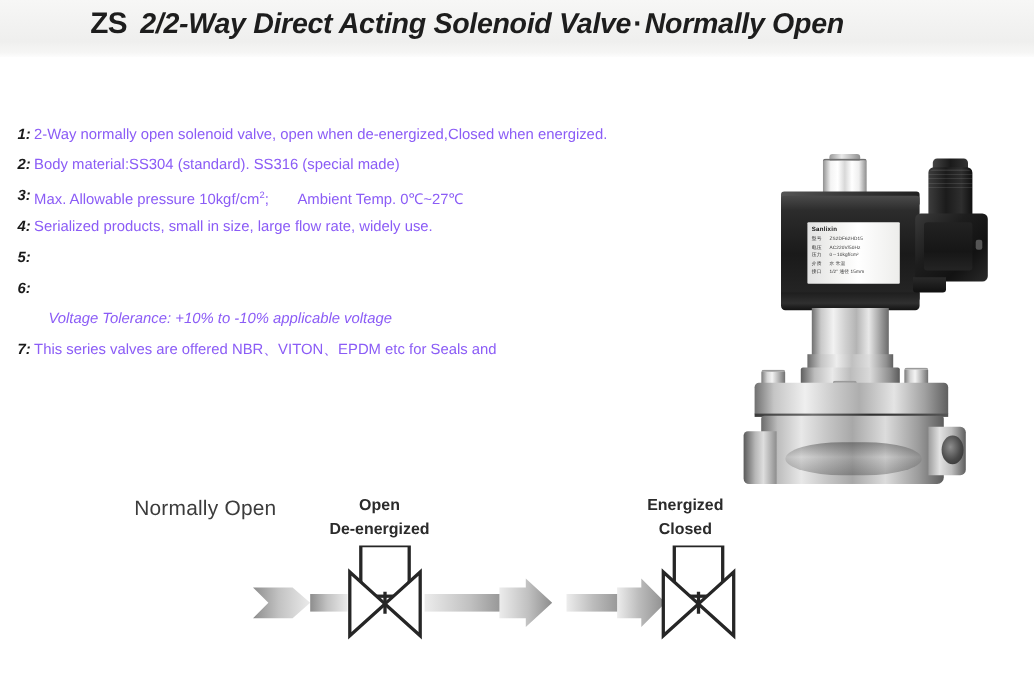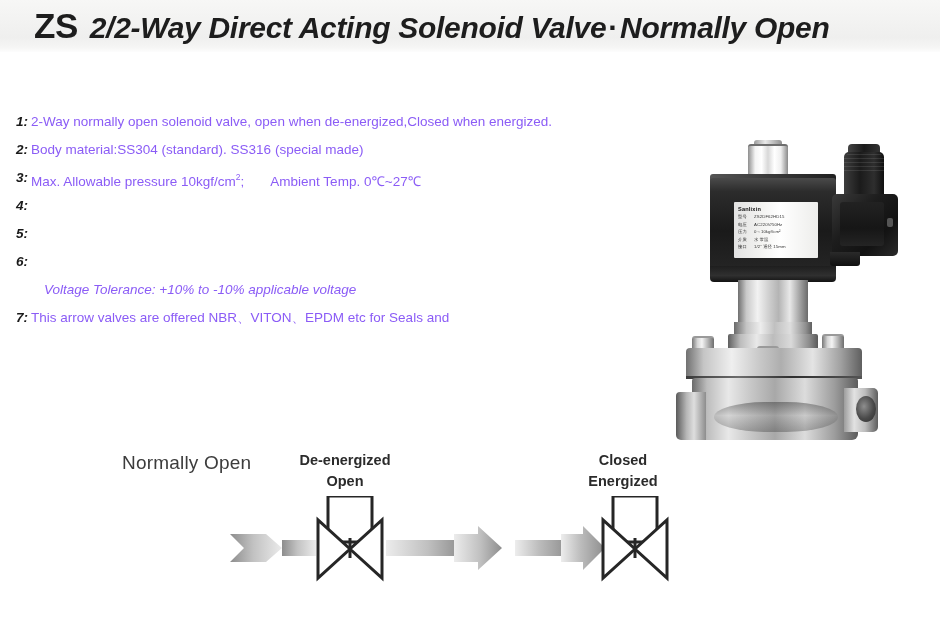--- a/index.html
+++ b/index.html
@@ -16,25 +16,25 @@
     position: absolute; left: 0; top: 0; width: 940px; height: 52px;
     background: linear-gradient(to bottom,
        #f7f7f6 0%, #f3f3f2 35%, #efefee 72%, #f6f6f5 92%, #fdfdfd 100%);
   }
   .header-inner {
     position: absolute; left: 34px; top: 6px;
     display: flex; align-items: baseline; gap: 12px;
     white-space: nowrap;
   }
   .brand-zs {
-    font-size: 35px; font-weight: bold; color: #1d1d1d;
-    letter-spacing: -0.5px; font-family: "Liberation Sans", sans-serif;
+    font-size: 27px; font-weight: bold; color: #1d1d1d;
+    letter-spacing: -0.5px; font-family: "Liberation Sans", sans-serif; margin-left: 48px;
   }
   .header-title {
-    font-size: 30px; font-weight: bold; font-style: italic; color: #1d1d1d;
+    font-size: 26px; font-weight: bold; font-style: italic; color: #1d1d1d;
     letter-spacing: -0.3px;
     text-align: center;
   }
   .header-title .sep { font-style: normal; font-weight: bold; padding: 0 2px; }
 
   
   .spec-list { position: absolute; left: 16px; top: 112px; width: 650px; }
   .spec-row { display: flex; align-items: flex-start; height: 28px; }
   .spec-num {
     width: 15px; flex: 0 0 15px;
@@ -253,38 +253,39 @@
       <span class="spec-text">Body material:SS304 (standard). SS316 (special made)</span>
     </div>
 
     <div class="spec-row">
       <span class="spec-num">3:</span>
       <span class="spec-text"><span>Max. Allowable pressure  10kgf/cm</span><sup>2</sup><span>;</span><span class="gapwide"></span><span>Ambient Temp.  0℃~27℃</span></span>
     </div>
 
     <div class="spec-row">
       <span class="spec-num">4:</span>
+      <span class="spec-text">Serialized products, small in size, large flow rate, widely use.</span>
     </div>
 
     <div class="spec-row">
       <span class="spec-num">5:</span>
     </div>
 
     <div class="spec-row">
       <span class="spec-num">6:</span>
     </div>
 
     <div class="spec-row cont">
       <span class="spec-num"></span>
       <span class="spec-text">Voltage Tolerance: +10% to -10% applicable voltage</span>
     </div>
 
     <div class="spec-row">
       <span class="spec-num">7:</span>
-      <span class="spec-text">This arrow valves are offered NBR、VITON、EPDM etc for Seals and</span>
+      <span class="spec-text">This series valves are offered NBR、VITON、EPDM etc for Seals and</span>
     </div>
 
 
   </div>
 
   <div class="product">
 
     <div class="pv arm-cap"></div>
     <div class="pv arm-tube"></div>
 
@@ -337,22 +338,22 @@
     <div class="pv port-right"></div>
     <div class="pv port-bore"></div>
   </div>
 
   <div class="diagram-area">
 
     <div class="nolabel">Normally Open</div>
 
     <div class="schem">
       <div class="schem-title" style="left:255px; top:8px;">
+        <div>Open</div>
         <div>De-energized</div>
-        <div>Open</div>
       </div>
 
       <div class="svgwrap" style="left:210px; top:54px;">
         <svg width="320" height="120" viewBox="0 0 320 120">
           <defs>
             <linearGradient id="arrIn1" x1="0" y1="0" x2="1" y2="0">
               <stop offset="0%" stop-color="#8d8d8d"></stop>
               <stop offset="45%" stop-color="#c2c2c2"></stop>
               <stop offset="100%" stop-color="#ebebeb"></stop>
             </linearGradient>
@@ -375,22 +376,22 @@
           <line x1="140" y1="42" x2="140" y2="62" stroke="#262626" stroke-width="3"></line>
 
           <path d="M 108,24 L 108,82 L 140,53 Z" fill="#ffffff" stroke="#262626" stroke-width="3" stroke-linejoin="miter"></path>
           <path d="M 172,24 L 172,82 L 140,53 Z" fill="#ffffff" stroke="#262626" stroke-width="3" stroke-linejoin="miter"></path>
         </svg>
       </div>
     </div>
 
     <div class="schem">
       <div class="schem-title" style="left:533px; top:8px;">
+        <div>Energized</div>
         <div>Closed</div>
-        <div>Energized</div>
       </div>
 
       <div class="svgwrap" style="left:505px; top:54px;">
         <svg width="240" height="120" viewBox="0 0 240 120">
           <defs>
             <linearGradient id="arrIn2" x1="0" y1="0" x2="1" y2="0">
               <stop offset="0%" stop-color="#ededed"></stop>
               <stop offset="45%" stop-color="#bcbcbc"></stop>
               <stop offset="100%" stop-color="#8d8d8d"></stop>
             </linearGradient>

